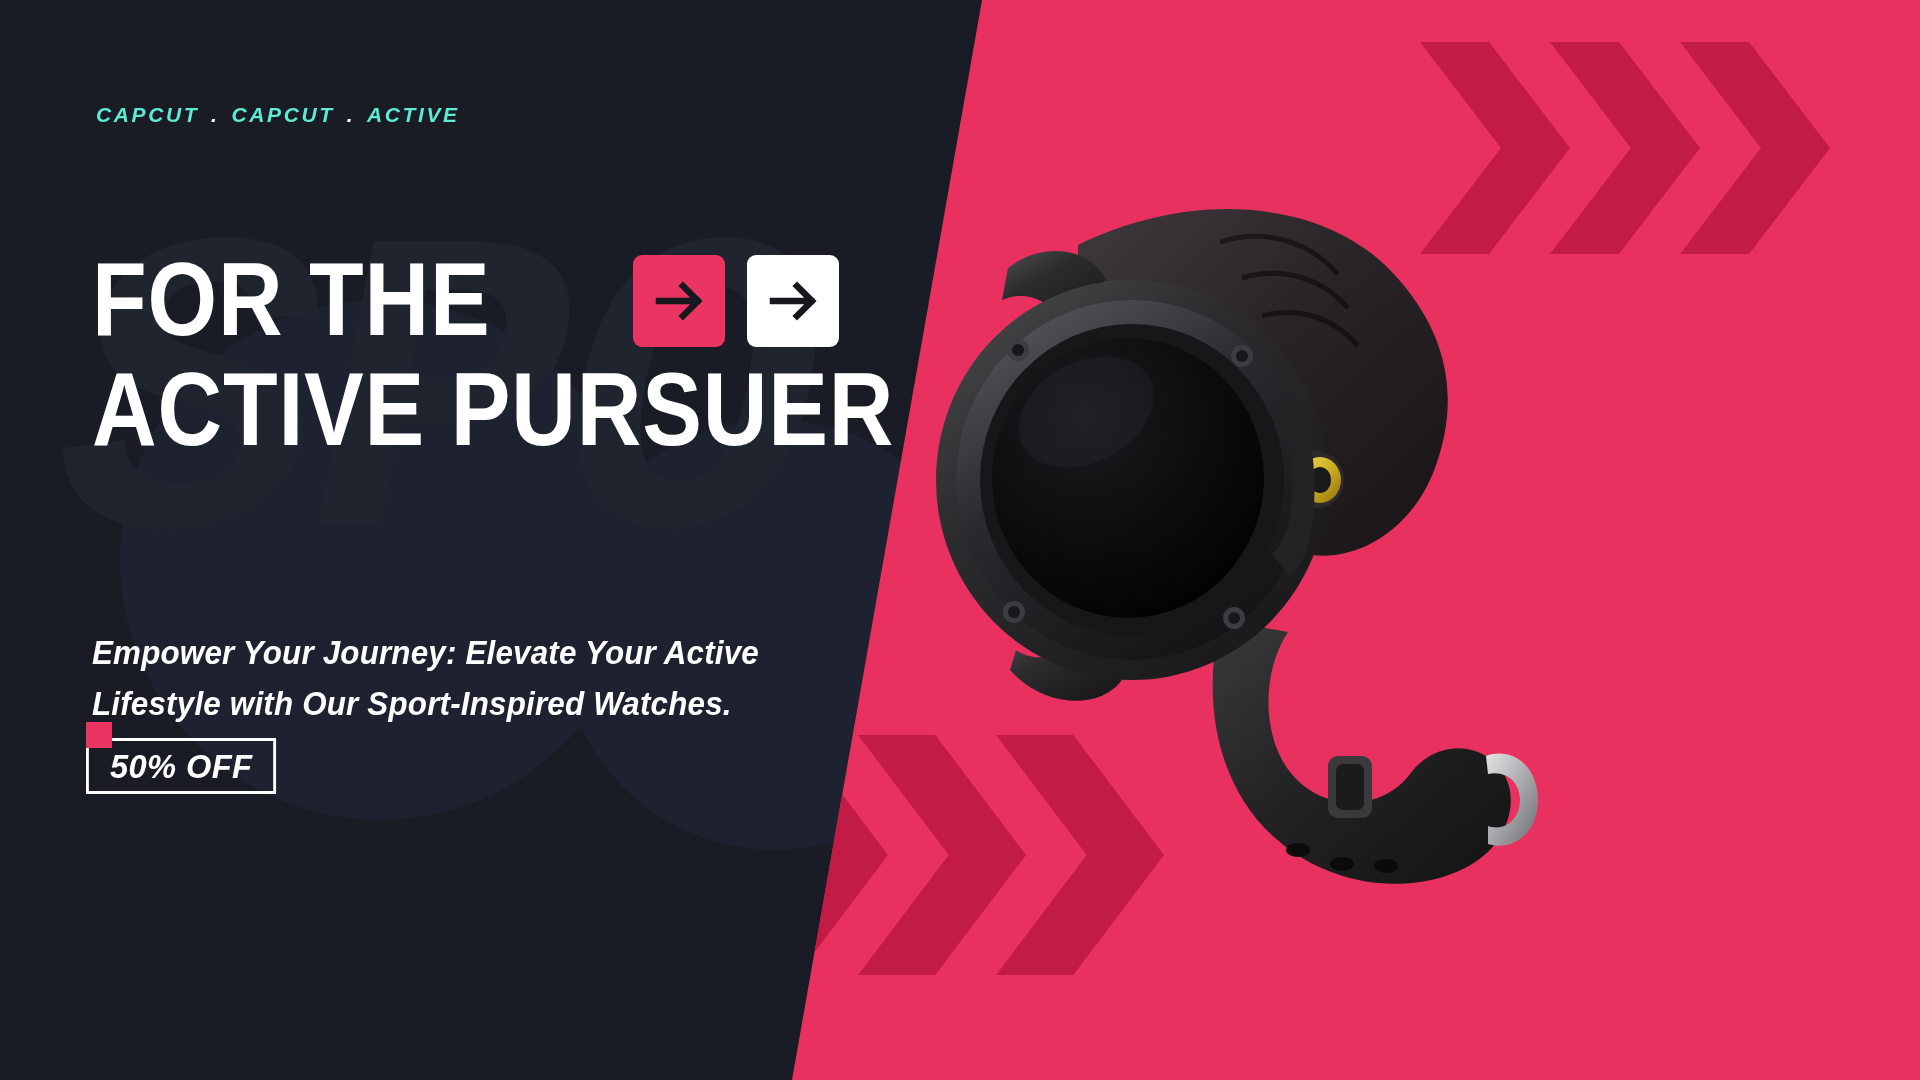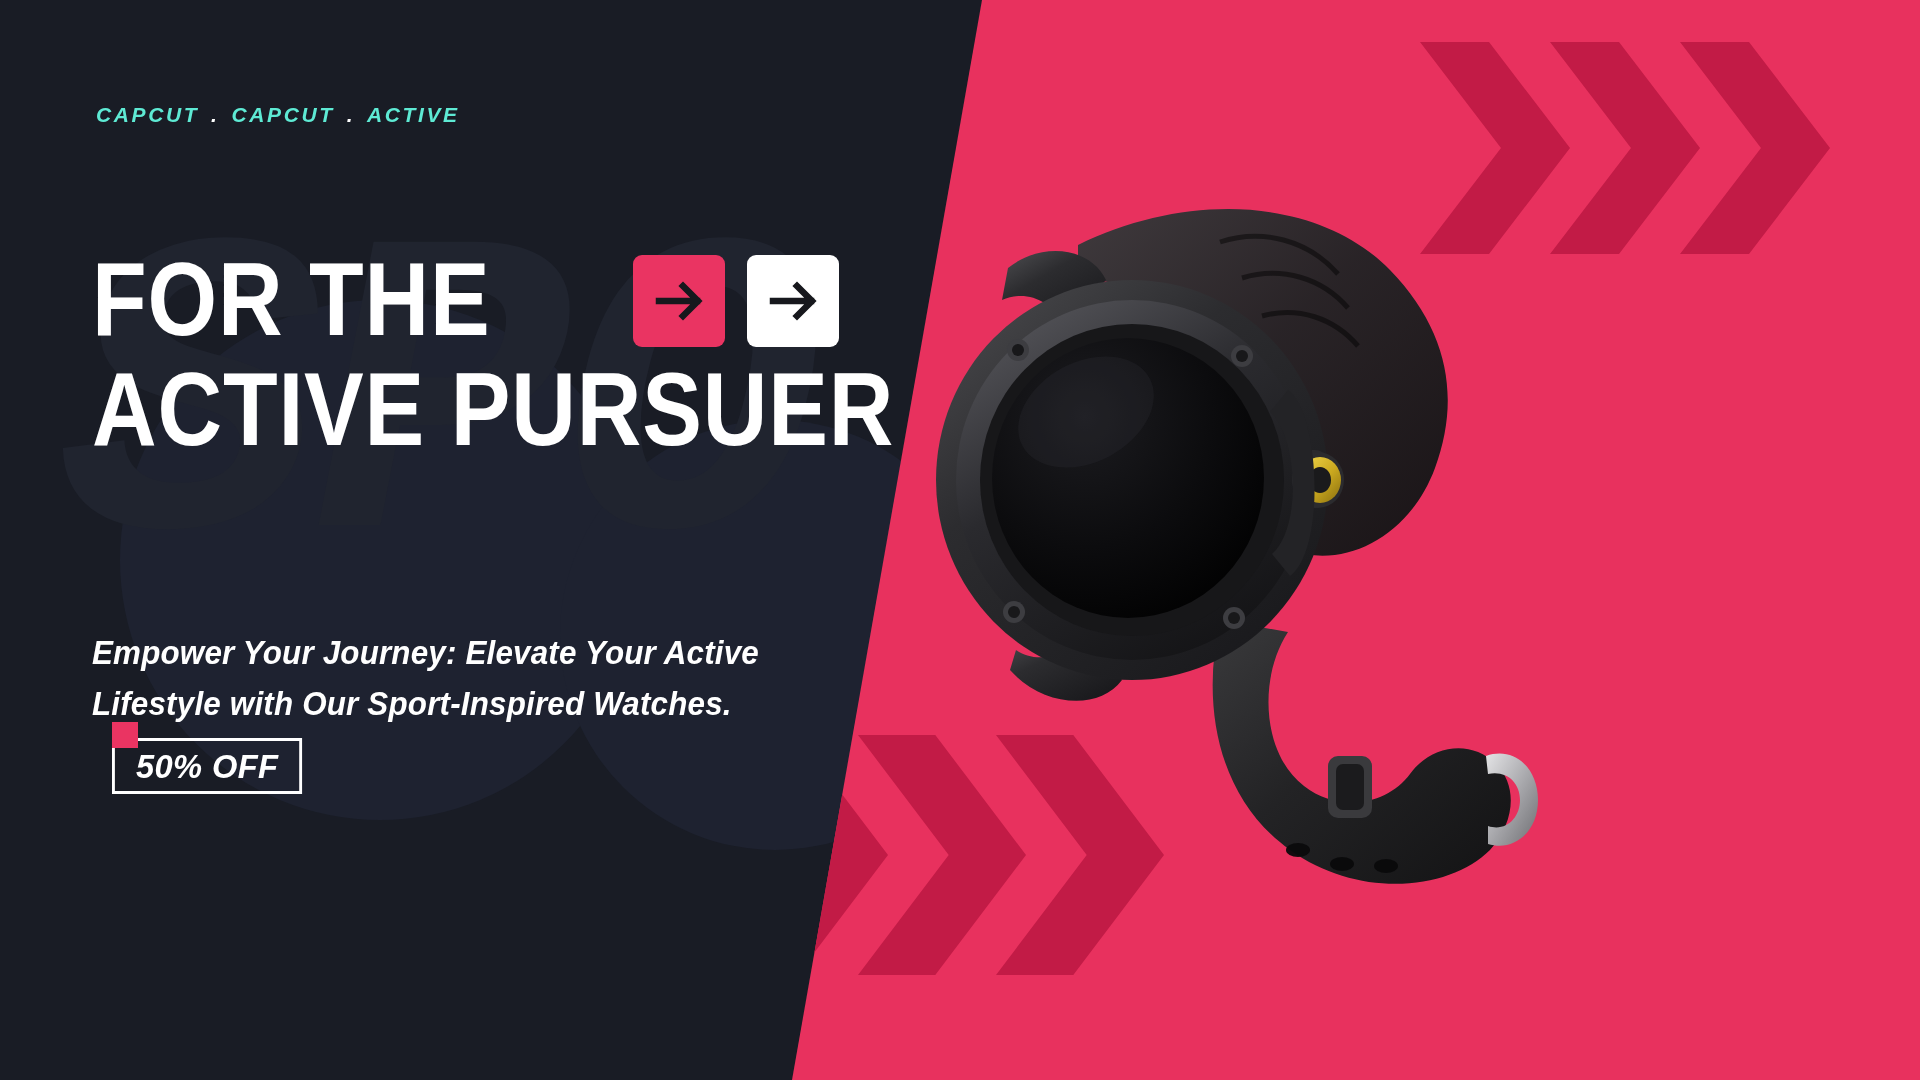--- a/index.html
+++ b/index.html
@@ -94,21 +94,21 @@
     color:#ffffff;
     font-size:33px; font-weight:bold; font-style:italic;
     line-height:1.55;
     letter-spacing:0.2px;
     transform:scaleX(0.95);
     transform-origin:left top;
   }
 
   
   .cta-row{
-    position:absolute; left:112px; top:722px;
+    position:absolute; left:86px; top:722px;
     display:flex; align-items:flex-start; 
   }
   .cta-wrap{ position:relative; }
   .cta-sq{
     position:absolute; left:0; top:0; width:26px; height:26px;
     background:#ea3462; z-index:2;
   }
   .cta-box{
     position:relative; margin-left:0; margin-top:16px;
     border:3px solid #ffffff;

